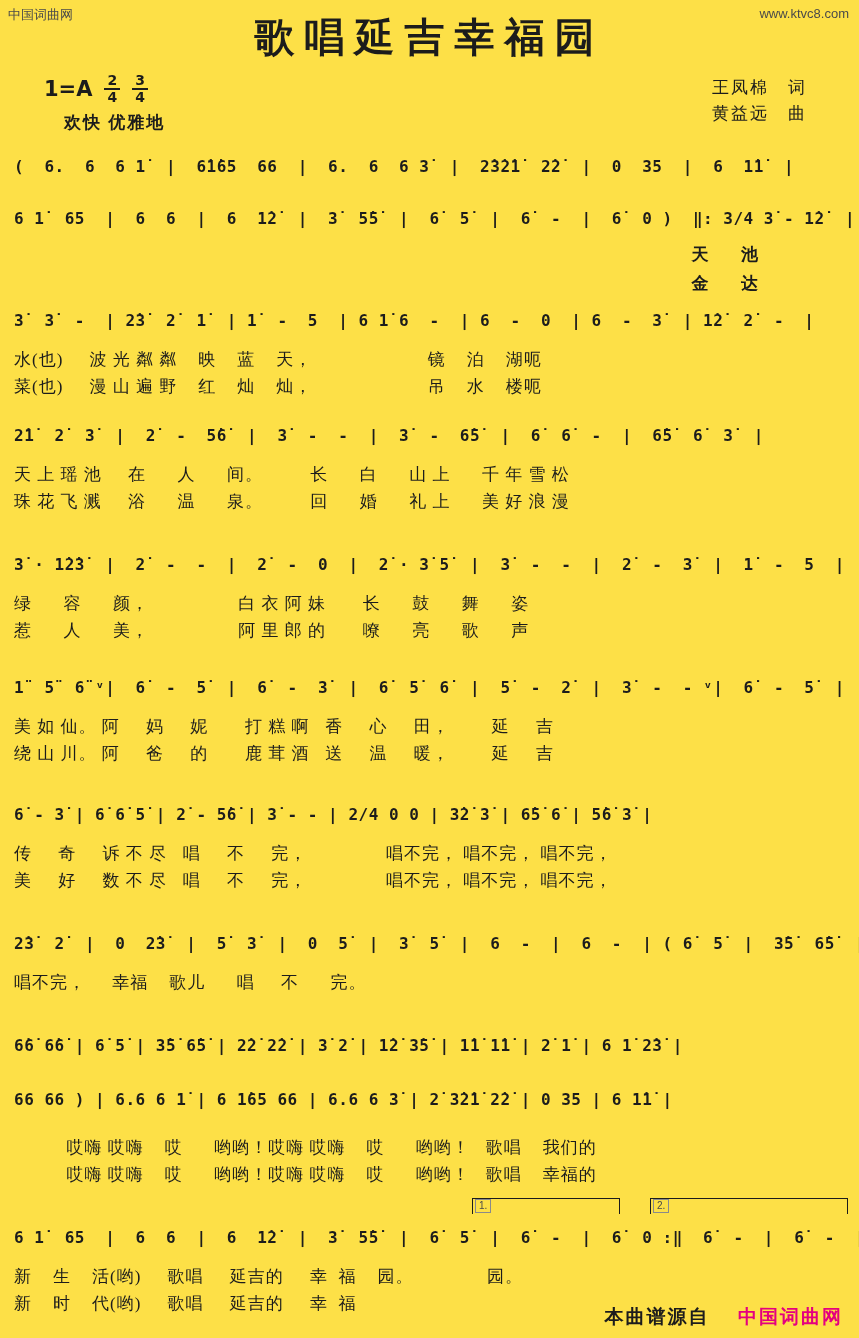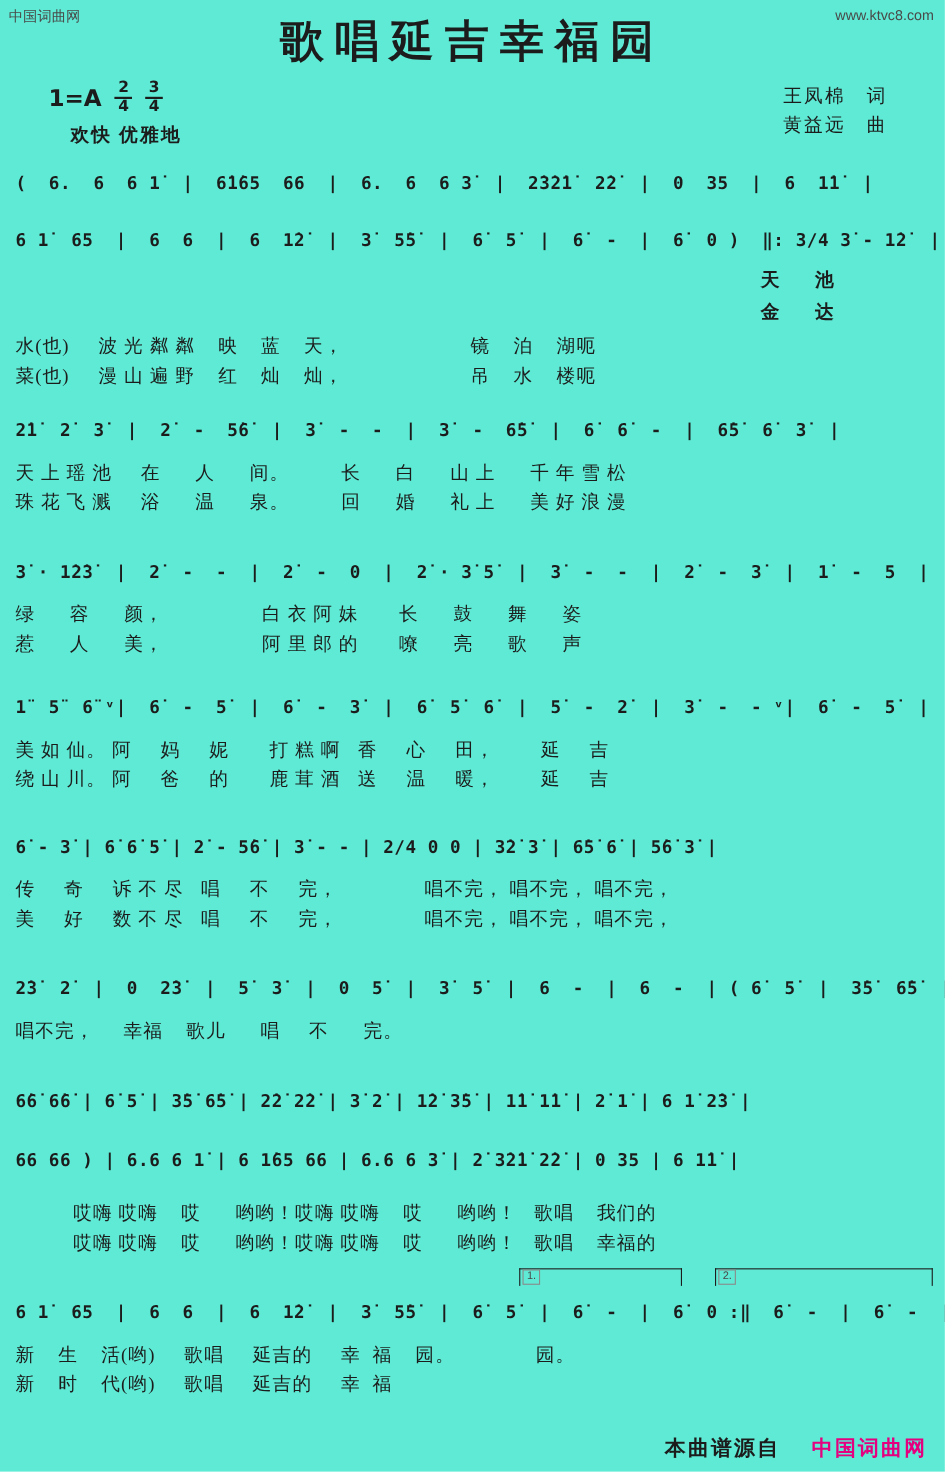--- a/index.html
+++ b/index.html
@@ -1,16 +1,16 @@
 <!DOCTYPE html>
 <html><head>
 <meta charset="utf-8">
 <style>
   html,body{margin:0;padding:0;background:#ffffff;}
-  .page{position:relative;width:859px;height:1338px;background:#5eead4;color:#1c1c1c;
+  .page{position:relative;width:859px;height:1338px;background:#fde047;color:#1c1c1c;
         font-family:"Liberation Serif",serif;overflow:hidden;}
   .header-row{display:flex;justify-content:space-between;align-items:flex-start;
         padding:6px 10px 0 8px;font-size:13px;color:#4a4a4a;
         font-family:"Liberation Sans",sans-serif;}
   .song-title{text-align:center;font-size:40px;font-weight:bold;letter-spacing:10px;
         margin-top:-14px;}
   .song-subtitle{text-align:center;font-size:16px;font-weight:bold;letter-spacing:3px;margin-top:8px;}
   .meta-row{position:relative;height:66px;margin-top:8px;padding:0 44px;}
   .key-line{display:flex;align-items:center;gap:12px;font-weight:bold;
         font-family:"DejaVu Sans",sans-serif;font-size:21px;}
@@ -78,20 +78,21 @@
   <div class="score">
       <div class="system sys-1">
         <div class="notation">(  6.  6  6 1̇  |  6̇1̇65  66  |  6.  6  6 3̇  |  2̇3̇2̇1̇  2̇2̇  |  0  35  |  6  1̇1̇  |</div>
       </div>
       <div class="system sys-2">
         <div class="notation">6 1̇  65  |  6  6  |  6  1̇2̇  |  3̇  5̇5̇  |  6̇  5̇  |  6̇  -  |  6̇  0 )  ‖: 3/4 3̇ - 1̇2̇  |</div>
         <div class="pickup">天      池</div>
         <div class="pickup">金      达</div>
       </div>
       <div class="system sys-3">
+        <div class="notation">3̇  3̇  -  | 2̇3̇  2̇  1̇  | 1̇  -  5  | 6 1̇ 6  -  | 6  -  0  | 6  -  3̇  | 1̇2̇  2̇  -  |</div>
         <div class="lyric">水(也)     波 光 粼 粼    映    蓝    天，                      镜    泊    湖呃</div>
         <div class="lyric">菜(也)     漫 山 遍 野    红    灿    灿，                      吊    水    楼呃</div>
       </div>
       <div class="system sys-4">
         <div class="notation">2̇1̇  2̇  3̇  |  2̇  -  5̇6̇  |  3̇  -  -  |  3̇  -  6̇5̇  |  6̇  6̇  -  |  6̇5̇  6̇  3̇  |</div>
         <div class="lyric">天 上 瑶 池     在      人      间。         长      白      山 上      千 年 雪 松</div>
         <div class="lyric">珠 花 飞 溅     浴      温      泉。         回      婚      礼 上      美 好 浪 漫</div>
       </div>
       <div class="system sys-5">
         <div class="notation">3̇ · 1̇2̇3̇  |  2̇  -  -  |  2̇  -  0  |  2̇ · 3̇ 5̇  |  3̇  -  -  |  2̇  -  3̇  |  1̇  -  5  |</div>

